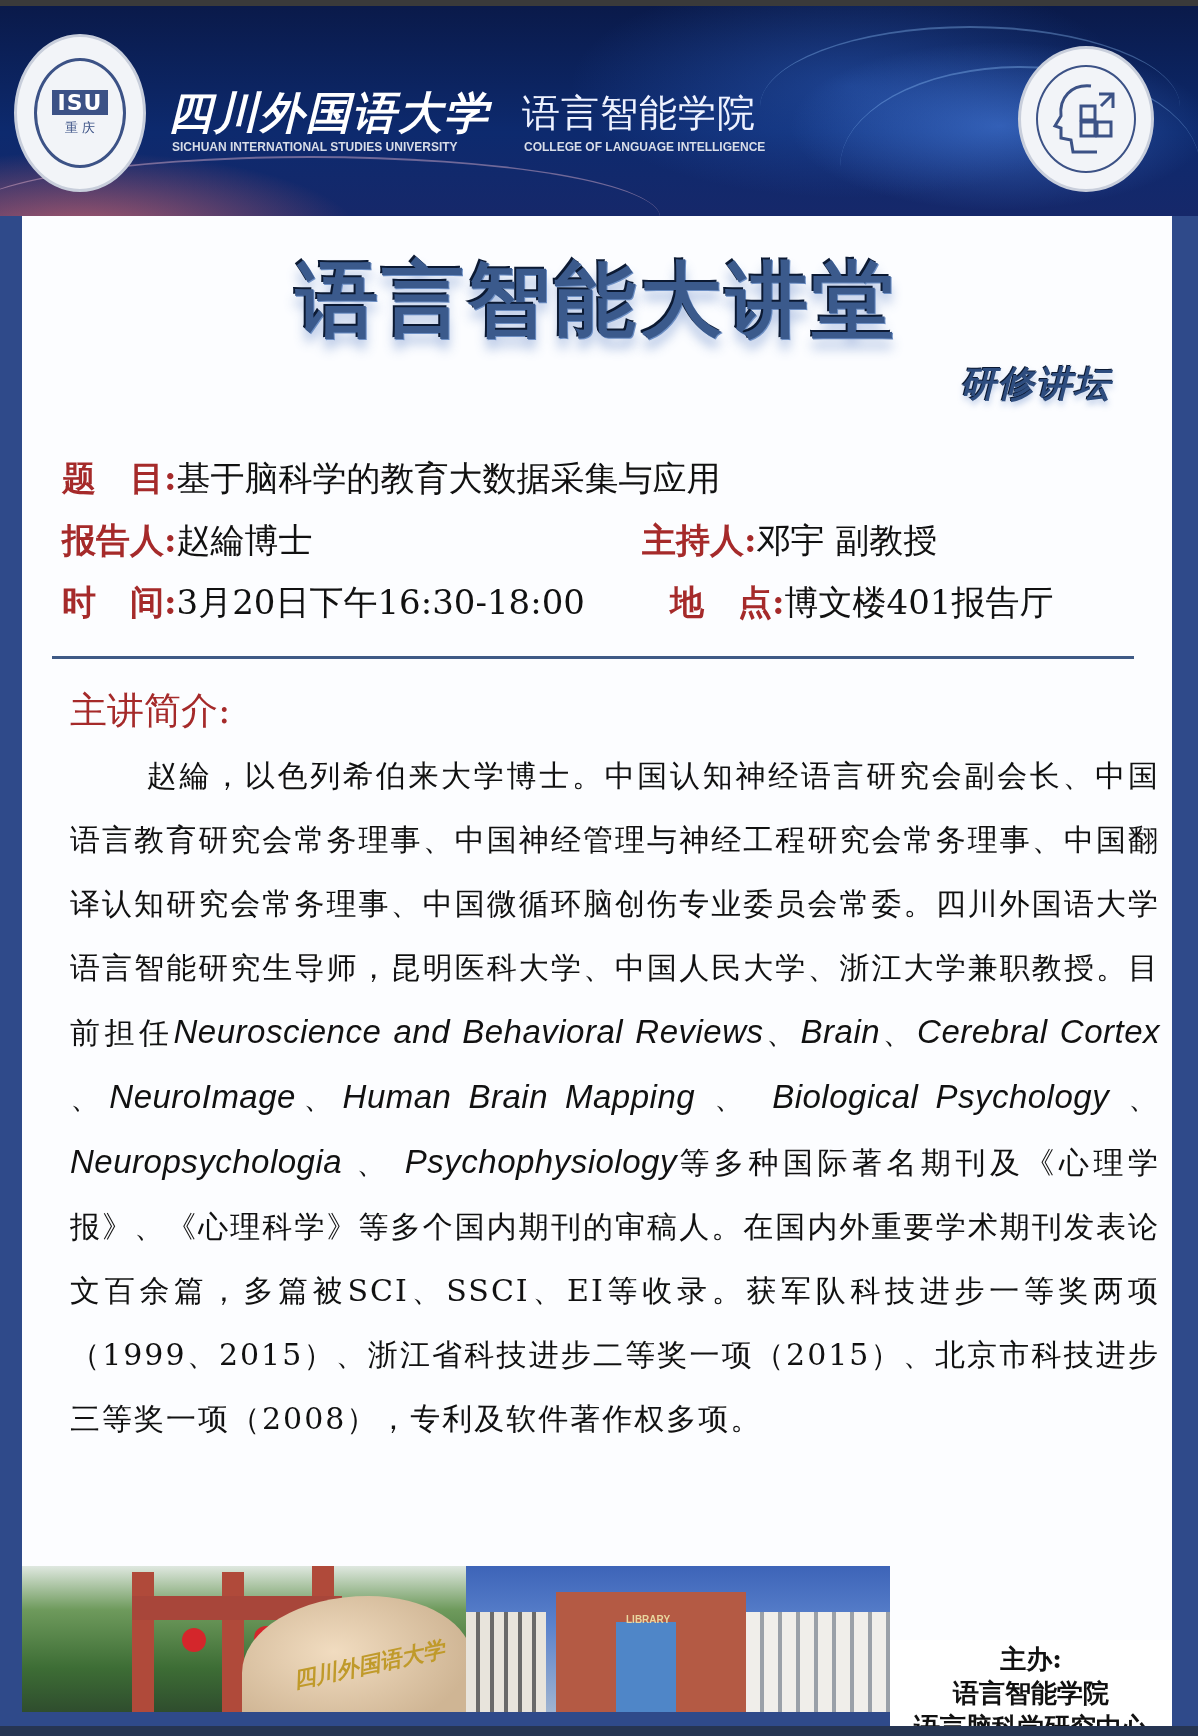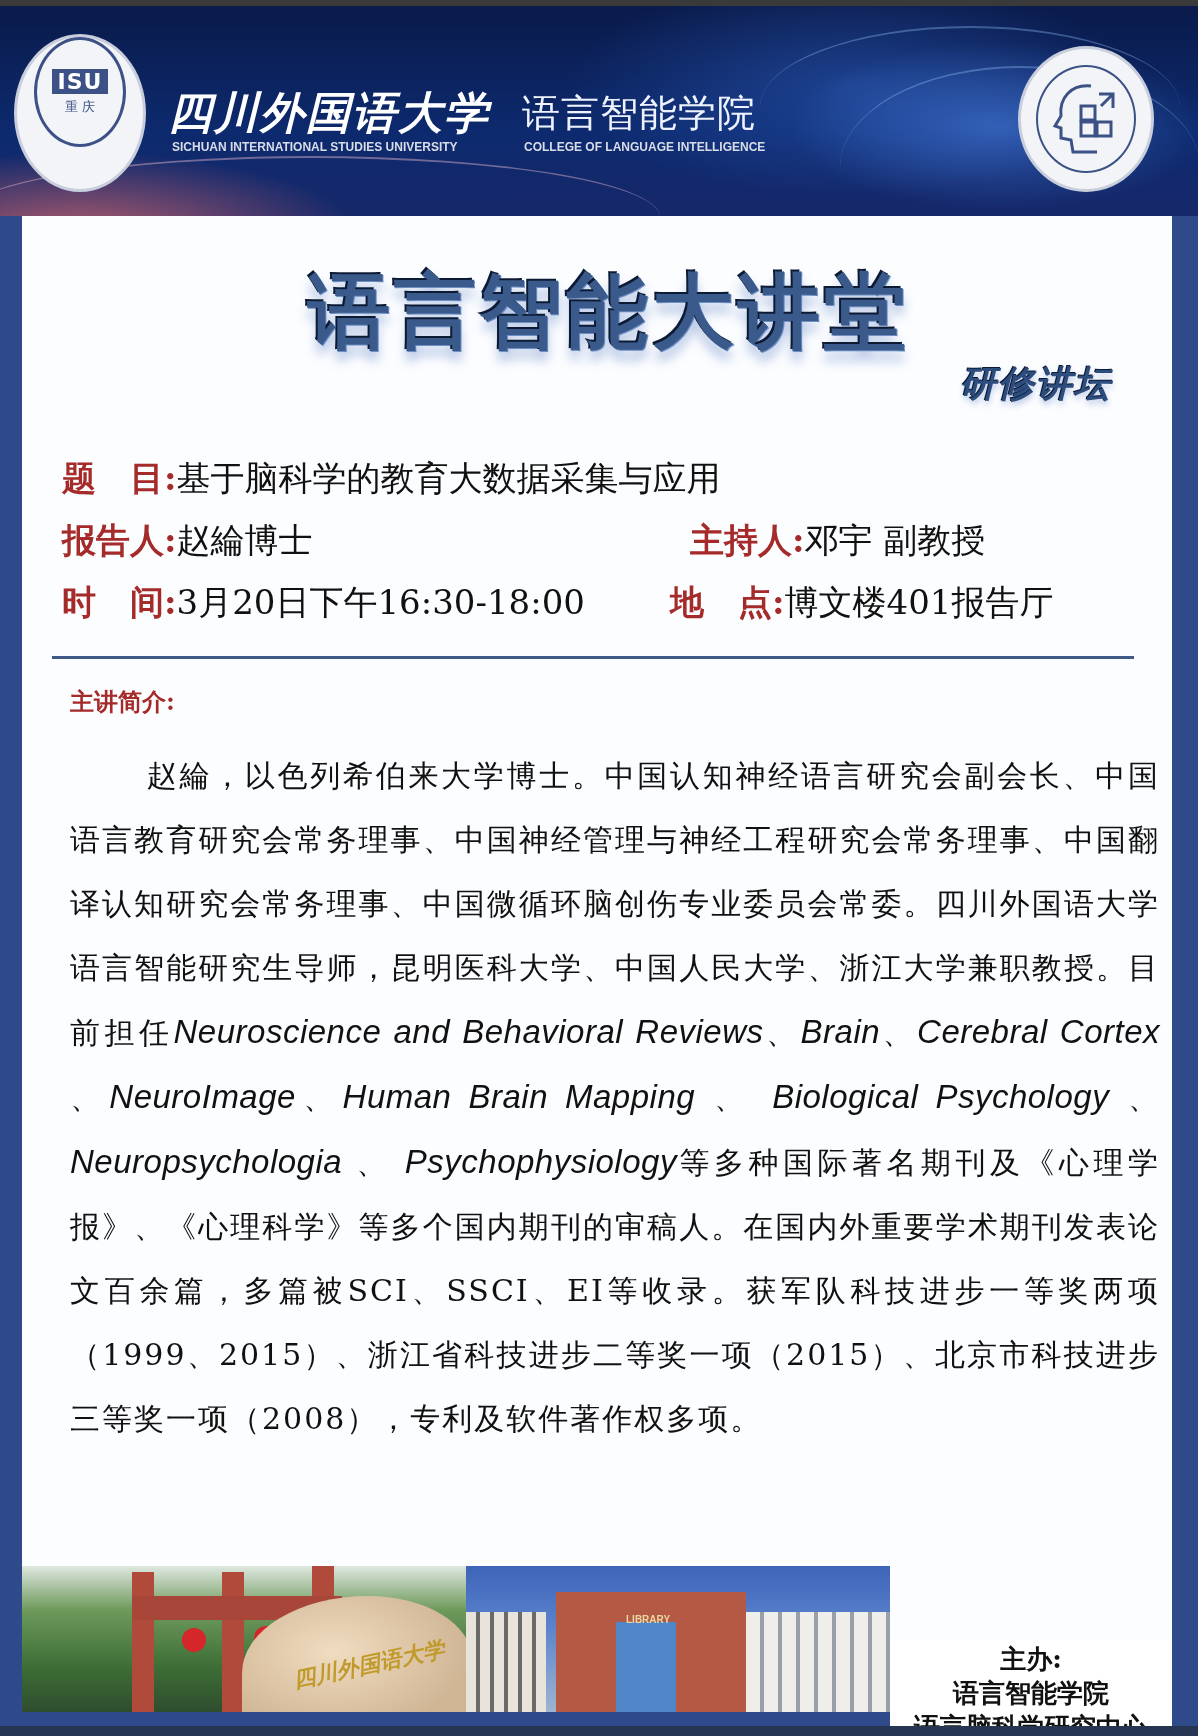--- a/index.html
+++ b/index.html
@@ -16,21 +16,21 @@
       radial-gradient(ellipse 300px 120px at 1000px 120px, rgba(90,150,255,0.45), rgba(0,0,0,0) 70%),
       radial-gradient(ellipse 400px 160px at 850px 80px, rgba(60,120,230,0.35), rgba(0,0,0,0) 70%),
       radial-gradient(ellipse 400px 120px at 80px 230px, rgba(230,110,110,0.75), rgba(0,0,0,0) 70%),
       linear-gradient(180deg, #0a1a4a 0%, #0d2a6e 60%, #16286a 100%);
     overflow:hidden;
   }
   .banner .neuron { position:absolute; border-top:2px solid rgba(150,200,255,0.35); border-radius:50%; }
   .logo-left {
     position:absolute; left:14px; top:28px; width:126px; height:152px;
     border-radius:50%; background:#f2f4f8; border:3px solid #c8cedb;
-    display:flex; align-items:flex-start; justify-content:center;
+    display:flex; align-items:center; justify-content:center;
   }
   .logo-left .inner {
     width:86px; height:104px; border-radius:50%; border:3px solid #3c5286;
     display:flex; flex-direction:column; align-items:center; justify-content:center;
   }
   .logo-left .isu {
     background:#3c5286; color:#fff; font-family:"DejaVu Sans", sans-serif; font-weight:bold;
     font-size:22px; padding:0 6px; letter-spacing:1px;
   }
   .logo-left .cq { color:#3c5286; font-size:13px; margin-top:4px; font-family:"DejaVu Sans", sans-serif; }
@@ -71,21 +71,21 @@
   .sub-title {
     position:absolute; right:60px; top:144px; font-size:36px; font-weight:bold; font-style:italic;
     color:#2e4d7f; font-family:"DejaVu Serif", serif;
     text-shadow: -1px -1px 0 #0c1a33, 0 4px 6px rgba(80,120,190,0.4);
     letter-spacing:2px;
   }
   .info-row { position:absolute; font-size:34px; line-height:40px; color:#111; white-space:nowrap; }
   .label { color:#a52a2a; font-weight:bold; }
   .divider { position:absolute; left:30px; top:440px; width:1082px; height:3px; background:#3f5a86; }
   .bio-heading {
-    position:absolute; left:48px; top:470px; font-size:24px; color:#a52a2a; font-weight:bold;
+    position:absolute; left:48px; top:470px; font-size:37px; color:#a52a2a; font-weight:normal;
   }
   .bio {
     position:absolute; left:48px; top:528px; width:1090px; font-size:30px; line-height:64px; color:#111;
     text-align:justify; letter-spacing:2px;
   }
   .bio .indent { display:inline-block; width:76px; }
   .bio i { font-family:Liberation Sans, sans-serif; font-size:33px; letter-spacing:0.5px; }
 
   .photo {
     position:absolute; top:1566px; height:146px; overflow:hidden;
@@ -149,30 +149,30 @@
         <rect x="30" y="26" width="14" height="14" fill="none" stroke="#3c5286" stroke-width="3"></rect>
         <rect x="30" y="42" width="14" height="14" fill="none" stroke="#3c5286" stroke-width="3"></rect>
         <rect x="46" y="42" width="14" height="14" fill="none" stroke="#3c5286" stroke-width="3"></rect>
         <path d="M48 14 L62 14 L62 28 M62 14 L50 26" fill="none" stroke="#3c5286" stroke-width="3"></path>
       </svg>
     </div>
   </div>
 </header>
 
 <main class="panel">
-  <h1 class="main-title" style="margin:12px;">语言智能大讲堂</h1>
+  <h1 class="main-title" style="margin:0;">语言智能大讲堂</h1>
   <div class="sub-title">研修讲坛</div>
 
   <div class="info-row" style="left:40px;top:304px;">
     <span class="label">报告人:</span><span>赵綸博士</span>
   </div>
   <div class="info-row" style="left:40px;top:242px;">
     <span class="label">题　目:</span><span>基于脑科学的教育大数据采集与应用</span>
   </div>
-  <div class="info-row" style="left:668px;top:304px;">
+  <div class="info-row" style="left:620px;top:304px;">
     <span class="label">主持人:</span><span>邓宇 副教授</span>
   </div>
   <div class="info-row" style="left:40px;top:366px;">
     <span class="label">时　间:</span><span>3月20日下午16:30-18:00</span>
   </div>
   <div class="info-row" style="left:648px;top:366px;">
     <span class="label">地　点:</span><span>博文楼401报告厅</span>
   </div>
 
   <div class="divider"></div>

